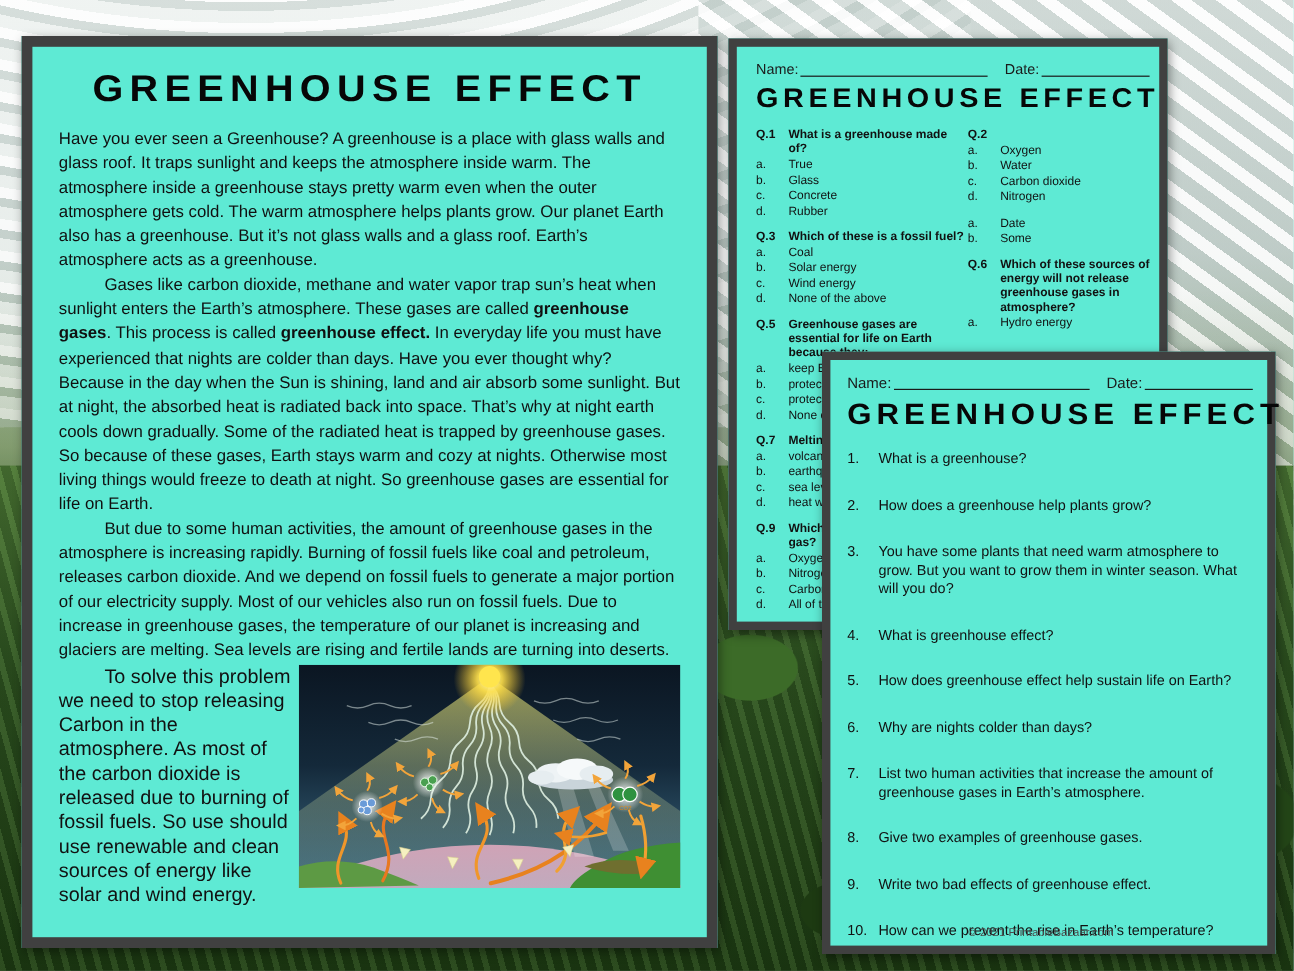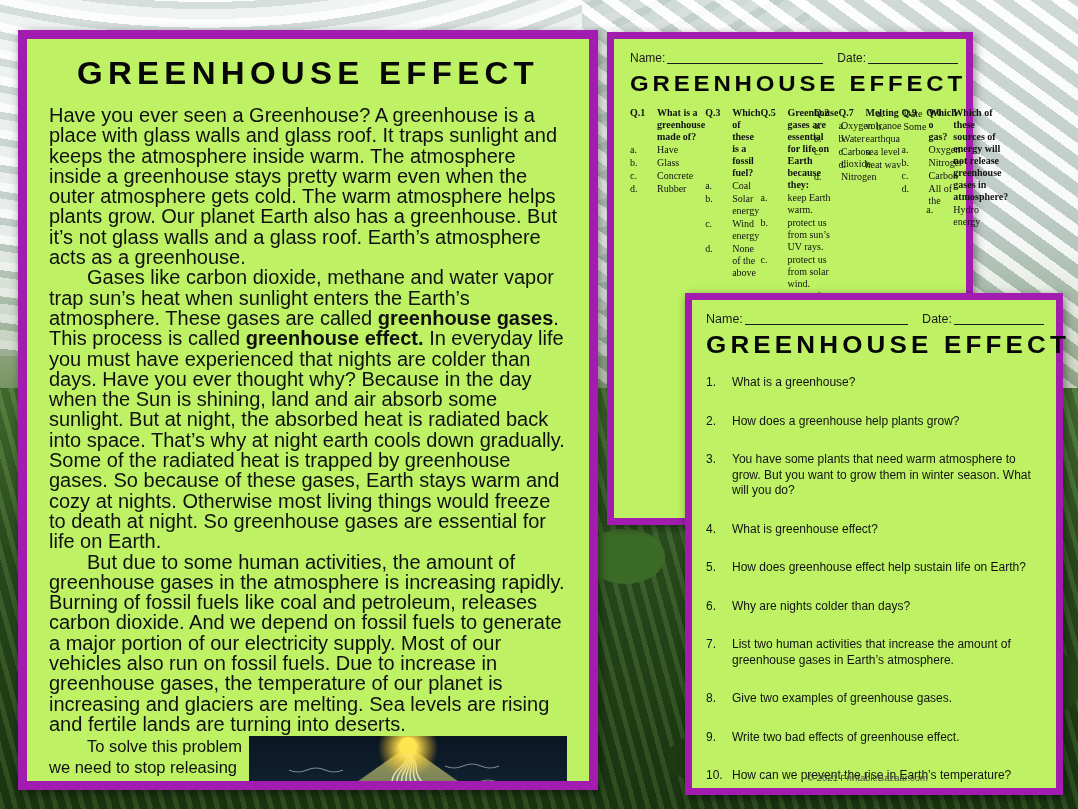--- a/index.html
+++ b/index.html
@@ -24,42 +24,42 @@
       radial-gradient(65px 45px at 58% 40%, #3c6b28 0 60%, rgba(0,0,0,0) 62%),
       radial-gradient(85px 60px at 72% 60%, #2c5420 0 60%, rgba(0,0,0,0) 62%),
       radial-gradient(60px 42px at 85% 30%, #497c31 0 60%, rgba(0,0,0,0) 62%),
       radial-gradient(95px 65px at 95% 70%, #234517 0 60%, rgba(0,0,0,0) 62%),
       radial-gradient(50px 34px at 10% 85%, #356126 0 60%, rgba(0,0,0,0) 62%),
       radial-gradient(55px 38px at 65% 88%, #1d3a12 0 60%, rgba(0,0,0,0) 62%),
       repeating-linear-gradient(75deg, rgba(190,230,150,.10) 0 5px, rgba(0,0,0,.12) 5px 13px),
       linear-gradient(180deg, #4a7534 0%, #2d5220 40%, #1c3a12 100%); }
 
   
-  .page { position:absolute; background:#bef264; border:7px solid #a21caf; box-shadow:2px 3px 9px rgba(0,0,0,.45); }
+  .page { position:absolute; background:#5eead4; border:7px solid #404040; box-shadow:2px 3px 9px rgba(0,0,0,.45); }
   .wtitle { text-align:center; font-weight:900; letter-spacing:.16em; transform:scaleY(.94); color:#070707; white-space:nowrap; }
 
   
   .page1 { left:18px; top:30px; width:580px; height:760px; border-width:9px; padding:14px 22px 8px 22px; overflow:hidden; }
   .page1 .wtitle { font-size:33px; margin:2px 0 12px; }
-  .passage { font-size:20px; line-height:20.3px; color:#101010; text-align:left; }
+  .passage { font-size:14px; line-height:20.3px; color:#101010; text-align:left; }
   .passage p.indent { text-indent:38px; }
   .bottom-row { display:flex; align-items:flex-start; margin-top:2px; }
   .bottom-text { width:208px; font-size:16.5px; line-height:20.3px; text-indent:38px; }
   .figure-wrap { flex:1; margin-left:6px; }
   .figure-wrap svg { display:block; width:318px; height:186px; margin-left:auto; }
 
   
   .page2 { left:607px; top:32px; width:366px; height:493px; padding:12px 8px 0 16px; z-index:2; }
   .name-row { display:flex; font-size:12px; color:#1a1a1a; margin-bottom:4px; }
   .uline { border-bottom:1.4px solid #1a1a1a; height:13px; }
   .name-row .l1 { flex:1; margin:0 14px 0 2px; }
   .name-row .l2 { width:90px; margin-left:2px; }
   .page2 .wtitle { font-size:24px; margin:2px 0 10px; }
   .p2-cols { display:flex; }
-  .p2-col { display:flex; flex-direction:row;font-family:Liberation Serif, serif; }
+  .p2-col { display:flex; flex-direction:column; }
   .p2-col.left { width:184px; }
   .p2-col.right { width:158px; }
   .q2 { margin-bottom:9px; font-size:10px; line-height:12px; }
   .q2-head { display:flex; font-weight:bold; }
   .q2-num { width:27px; flex:none; }
   .q2-text { flex:1; white-space:pre-line; }
   .opt { display:flex; margin-top:1px; }
   .opt .ol { width:27px; flex:none; }
   .opt .ot { flex:1; }
 
@@ -233,21 +233,21 @@
   <div class="p2-cols">
     <div class="p2-col left">
   <div class="q2">
     <div class="q2-head">
       <span class="q2-num">Q.1</span>
       <span class="q2-text">What is a greenhouse made of?</span>
     </div>
     <div>
   <div class="opt">
     <span class="ol">a.</span>
-    <span class="ot">Have</span>
+    <span class="ot">True</span>
   </div>
 
   <div class="opt">
     <span class="ol">b.</span>
     <span class="ot">Glass</span>
   </div>
 
   <div class="opt">
     <span class="ol">c.</span>
     <span class="ot">Concrete</span>

